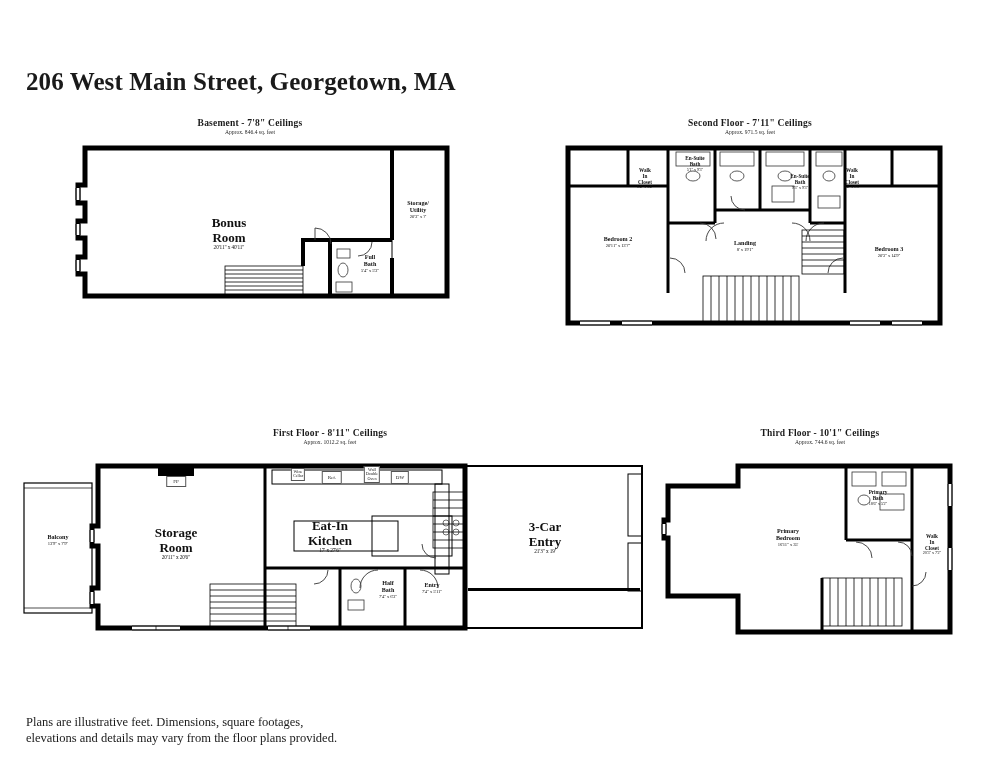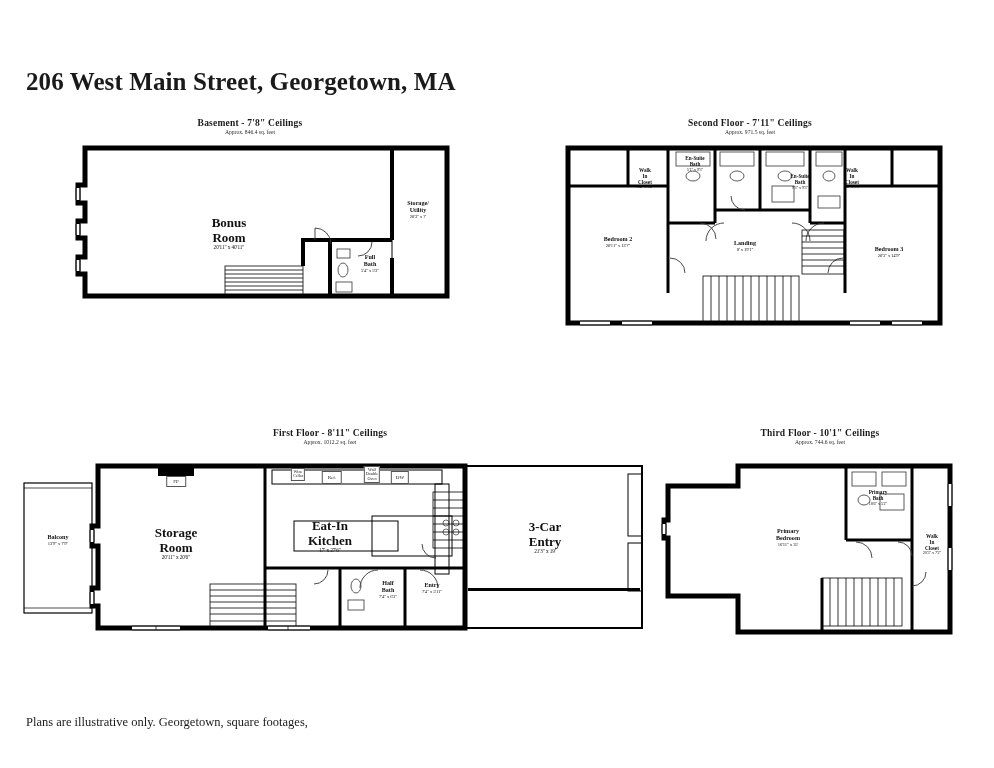--- a/index.html
+++ b/index.html
@@ -503,14 +503,15 @@
   </div>
   <div class="lbl xs" style="left:282px; top:106px;">
     <span class="n">Walk</span>
     <span class="n">In</span>
     <span class="n">Closet</span>
     <span class="d">20'3" x 7'2"</span>
   </div>
 </div>
 
 <div class="disclaimer">
-  <div>Plans are illustrative only. Georgetown, square footages,</div>
+  <div>Plans are illustrative feet. Dimensions, square footages,</div>
+  <div>elevations and details may vary from the floor plans provided.</div>
 </div>
 
 </body></html>

